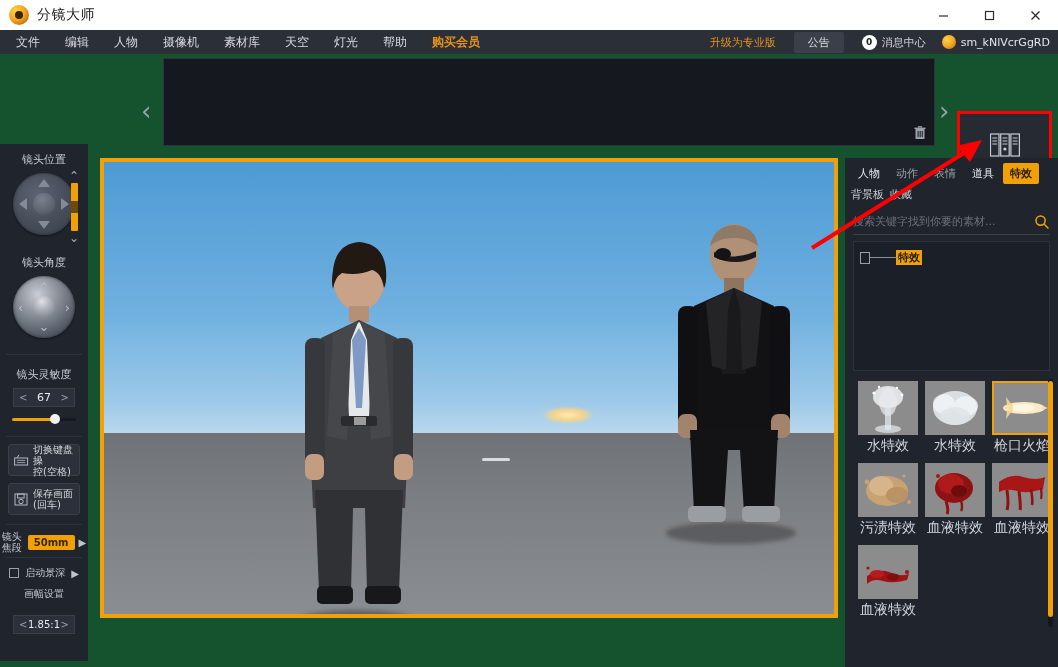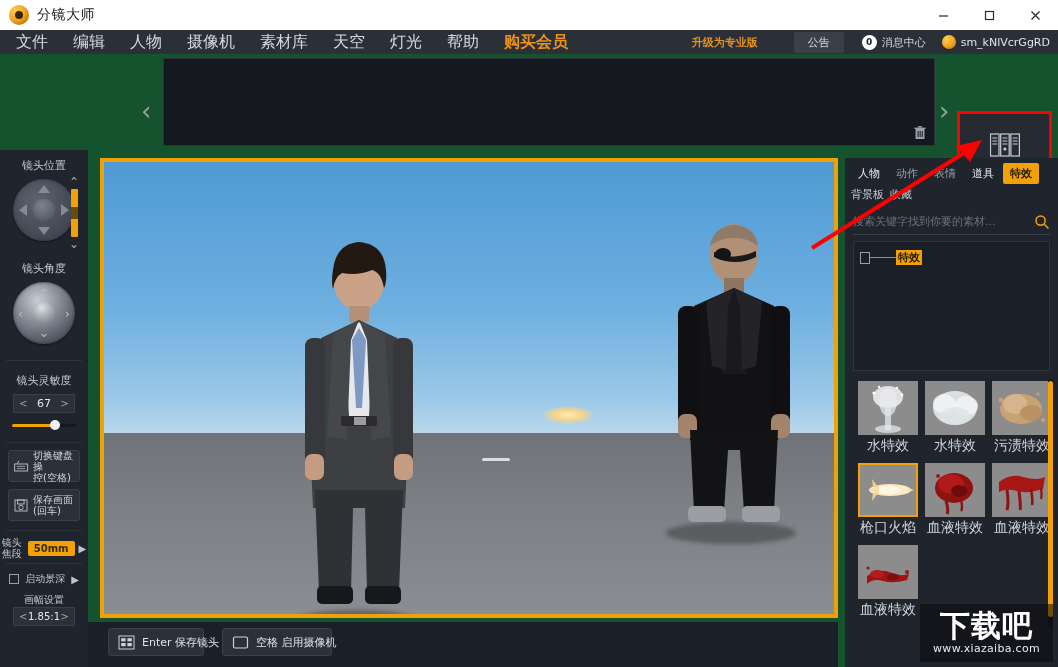--- a/index.html
+++ b/index.html
@@ -32,26 +32,26 @@
     width: 46px; height: 30px; display: flex; align-items: center; justify-content: center;
     color: #2b2b2b; font-size: 13px; line-height: 1;
   }
 
   
   .menubar {
     position: absolute; left: 0; top: 30px; width: 1058px; height: 24px;
     background: #2b2f38; display: flex; align-items: center;
   }
   .menu-item {
-    font-size: 16px; color: #d6d9df; padding: 0 6px; margin-right: 13px; line-height: 24px; text-align: right;
+    font-size: 12px; color: #d6d9df; padding: 0 6px; margin-right: 13px; line-height: 24px; text-align: right;
   }
   .menu-item:first-child { margin-left: 10px; }
   .menu-item.accent { color: #e8921b; font-weight: bold; }
   .menu-right { margin-left: auto; display: flex; align-items: center; padding-right: 8px; }
-  .mr-pro { font-size: 11px; color: #e8921b; font-weight: bold; margin-right: 36px; }
+  .mr-pro { font-size: 11px; color: #e8921b; font-weight: normal; margin-right: 18px; }
   .mr-notice {
     font-size: 11px; color: #d6d9df; background: #3a3f4a; padding: 3px 14px; border-radius: 2px;
     margin-right: 18px;
   }
   .mr-msg { display: flex; align-items: center; font-size: 11px; color: #d6d9df; margin-right: 16px; }
   .msg-badge {
     width: 15px; height: 15px; border-radius: 50%; background: #ffffff; color: #1b1f27;
     font-size: 9px; display: flex; align-items: center; justify-content: center; margin-right: 5px;
     font-weight: bold;
   }
@@ -104,21 +104,21 @@
   .preview-btn {
     position: absolute; left: 957px; top: 57px; width: 95px; height: 91px;
     background: #252a33; border: 3px solid #ff0000;
     display: flex; flex-direction: column; align-items: center; justify-content: center;
   }
   .preview-ico { width: 30px; height: 24px; margin-bottom: 8px; }
   .preview-label { font-size: 11px; color: #dfe2e7; }
 
   
   .sidebar {
-    position: absolute; left: 0; top: 150px; width: 88px; height: 517px; background: #20242d;
+    position: absolute; left: 0; top: 144px; width: 88px; height: 517px; background: #20242d;
   }
   .sb-sec { padding: 8px 0; }
   .sb-title { font-size: 11px; color: #c4c8cf; text-align: center; margin-bottom: 6px; }
   .dpad-wrap { position: relative; height: 66px; display: flex; justify-content: center; }
   .dpad {
     width: 62px; height: 62px; border-radius: 50%; position: relative;
     background: radial-gradient(circle at 40% 35%, #5d6370 0%, #4a505c 45%, #383d47 100%);
     box-shadow: inset 0 0 3px #2a2e37, 0 1px 2px rgba(0,0,0,.5);
   }
   .dpad.round {
@@ -183,21 +183,21 @@
   .focal-lbl { font-size: 10px; color: #c4c8cf; line-height: 11px; width: 22px; }
   .focal-pill {
     background: #f2a007; color: #3a2a02; font-size: 10px; font-weight: bold;
     padding: 2px 6px; border-radius: 2px;
   }
   .focal-caret { color: #c0c5cc; font-size: 10px; }
 
   .depth-row { display: flex; align-items: center; justify-content: center; gap: 6px; margin: 8px 0 4px; }
   .cbox { width: 10px; height: 10px; border: 1px solid #9aa0a8; background: transparent; }
   .depth-lbl { font-size: 10px; color: #c4c8cf; }
-  .frame-title { font-size: 10px; color: #c4c8cf; text-align: center; margin: 7px 0 0; }
+  .frame-title { font-size: 10px; color: #c4c8cf; text-align: center; margin: 7px 0 14px; }
   .frame-box {
     margin: 0 auto; width: 62px; height: 19px; background: #2b303a; border: 1px solid #3a3f4a;
     display: flex; align-items: center; justify-content: space-between; padding: 0 5px;
   }
   .frame-val { font-size: 10px; color: #e6e9ee; }
 
   
   .viewport-wrap {
     position: absolute; left: 100px; top: 158px; width: 738px; height: 460px;
     border: 4px solid #f2a007; background: #000;
@@ -539,38 +539,20 @@
         <rect x="34" y="190" width="19" height="24" rx="7" fill="#a4836c"></rect>
         <rect x="127" y="190" width="19" height="24" rx="7" fill="#a4836c"></rect>
         <path d="M46 206 L134 206 L130 288 L100 288 L96 226 L84 226 L80 288 L50 288 Z" fill="#131315"></path>
         <rect x="44" y="282" width="38" height="16" rx="5" fill="#9a9da1"></rect>
         <rect x="98" y="282" width="38" height="16" rx="5" fill="#9a9da1"></rect>
       </svg>
 
     </div>
   </div>
 
-  <div class="bottombar">
-    <div class="bb-btn" style="left:20px; width:96px;">
-      <svg class="bb-ico" viewBox="0 0 17 15">
-        <rect x="1" y="1" width="15" height="13" fill="none" stroke="#cfd3d9" stroke-width="1"></rect>
-        <rect x="3.2" y="3.2" width="4.4" height="3.2" fill="#cfd3d9"></rect>
-        <rect x="9.4" y="3.2" width="4.4" height="3.2" fill="#cfd3d9"></rect>
-        <rect x="3.2" y="8" width="4.4" height="3.2" fill="#cfd3d9"></rect>
-        <rect x="9.4" y="8" width="4.4" height="3.2" fill="#cfd3d9"></rect>
-      </svg>
-      <span class="bb-txt">Enter 保存镜头</span>
-    </div>
-    <div class="bb-btn" style="left:134px; width:110px;">
-      <svg class="bb-ico" viewBox="0 0 17 15">
-        <rect x="1.5" y="2" width="14" height="11" rx="1.5" fill="none" stroke="#cfd3d9" stroke-width="1.2"></rect>
-      </svg>
-      <span class="bb-txt">空格 启用摄像机</span>
-    </div>
-  </div>
 
   <div class="rpanel">
     <div class="tabs-row">
       <div class="tab white">人物</div>
       <div class="tab">动作</div>
       <div class="tab">表情</div>
       <div class="tab white">道具</div>
       <div class="tab on">特效</div>
     </div>
     <div class="tabs-row2">
@@ -618,48 +600,48 @@
             <svg width="58" height="52" viewBox="0 0 58 52">
               <ellipse cx="29" cy="26" rx="22" ry="17" fill="#e9ecef" opacity=".85"></ellipse>
               <ellipse cx="18" cy="22" rx="11" ry="10" fill="#f3f5f7" opacity=".8"></ellipse>
               <ellipse cx="40" cy="24" rx="12" ry="10" fill="#f3f5f7" opacity=".8"></ellipse>
               <ellipse cx="29" cy="34" rx="15" ry="9" fill="#dfe3e7" opacity=".8"></ellipse>
             </svg>
           </div>
           <div class="cell-lbl">水特效</div>
         </div>
 
+        <div class="cell sel">
+          <div class="thumb">
+            <svg width="56" height="50" viewBox="0 0 56 50">
+              <ellipse cx="30" cy="25" rx="21" ry="6" fill="#fde9c4"></ellipse>
+              <ellipse cx="28" cy="25" rx="13" ry="4" fill="#fff6e2"></ellipse>
+              <path d="M9 25 L19 20 L19 30 Z" fill="#f7dfa8"></path>
+              <path d="M12 14 L18 22 L13 22 Z" fill="#f0d193"></path>
+              <path d="M12 36 L18 28 L13 28 Z" fill="#f0d193"></path>
+              <path d="M48 23 L54 25 L48 27 Z" fill="#f5e0b0"></path>
+            </svg>
+          </div>
+          <div class="cell-lbl">枪口火焰</div>
+        </div>
+
         <div class="cell">
           <div class="thumb">
             <svg width="58" height="52" viewBox="0 0 58 52">
               <ellipse cx="28" cy="27" rx="21" ry="15" fill="#c9a273"></ellipse>
               <ellipse cx="22" cy="22" rx="12" ry="10" fill="#d7b58c"></ellipse>
               <ellipse cx="38" cy="31" rx="11" ry="8" fill="#bb9263"></ellipse>
               <circle cx="8" cy="18" r="2.4" fill="#c9a273"></circle>
               <circle cx="50" cy="38" r="2" fill="#c9a273"></circle>
               <circle cx="45" cy="12" r="1.6" fill="#c9a273"></circle>
             </svg>
           </div>
           <div class="cell-lbl">污渍特效</div>
         </div>
 
-        <div class="cell sel">
-          <div class="thumb">
-            <svg width="56" height="50" viewBox="0 0 56 50">
-              <ellipse cx="30" cy="25" rx="21" ry="6" fill="#fde9c4"></ellipse>
-              <ellipse cx="28" cy="25" rx="13" ry="4" fill="#fff6e2"></ellipse>
-              <path d="M9 25 L19 20 L19 30 Z" fill="#f7dfa8"></path>
-              <path d="M12 14 L18 22 L13 22 Z" fill="#f0d193"></path>
-              <path d="M12 36 L18 28 L13 28 Z" fill="#f0d193"></path>
-              <path d="M48 23 L54 25 L48 27 Z" fill="#f5e0b0"></path>
-            </svg>
-          </div>
-          <div class="cell-lbl">枪口火焰</div>
-        </div>
-
         <div class="cell">
           <div class="thumb">
             <svg width="58" height="52" viewBox="0 0 58 52">
               <ellipse cx="28" cy="24" rx="19" ry="15" fill="#8e1212"></ellipse>
               <ellipse cx="25" cy="20" rx="13" ry="10" fill="#b01a1a"></ellipse>
               <ellipse cx="33" cy="27" rx="8" ry="6" fill="#6d0c0c"></ellipse>
               <path d="M20 37 q3 9 1 13" stroke="#8e1212" stroke-width="3" fill="none"></path>
               <path d="M35 36 q2 8 0 11" stroke="#8e1212" stroke-width="2.4" fill="none"></path>
               <circle cx="12" cy="12" r="2" fill="#a51818"></circle>
             </svg>
@@ -699,18 +681,14 @@
         <div class="rscroll-thumb"></div>
       </div>
     </div>
   </div>
 
   <svg class="red-arrow" width="190" height="120" viewBox="0 0 190 120">
     <line x1="12" y1="108" x2="172" y2="8" stroke="#ff0000" stroke-width="4"></line>
     <polygon points="182,0 156,6 170,22" fill="#ff0000"></polygon>
   </svg>
 
-  <div class="watermark">
-    <div class="wm-big">下载吧</div>
-    <div class="wm-small">www.xiazaiba.com</div>
-  </div>
 
 </div>
 
 </body></html>

